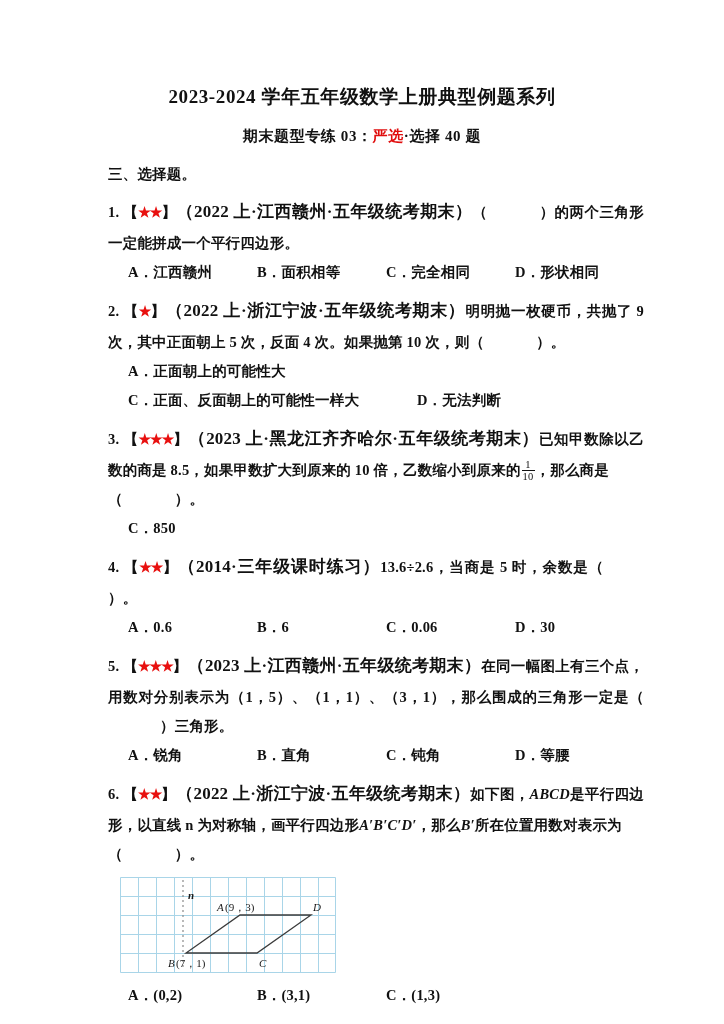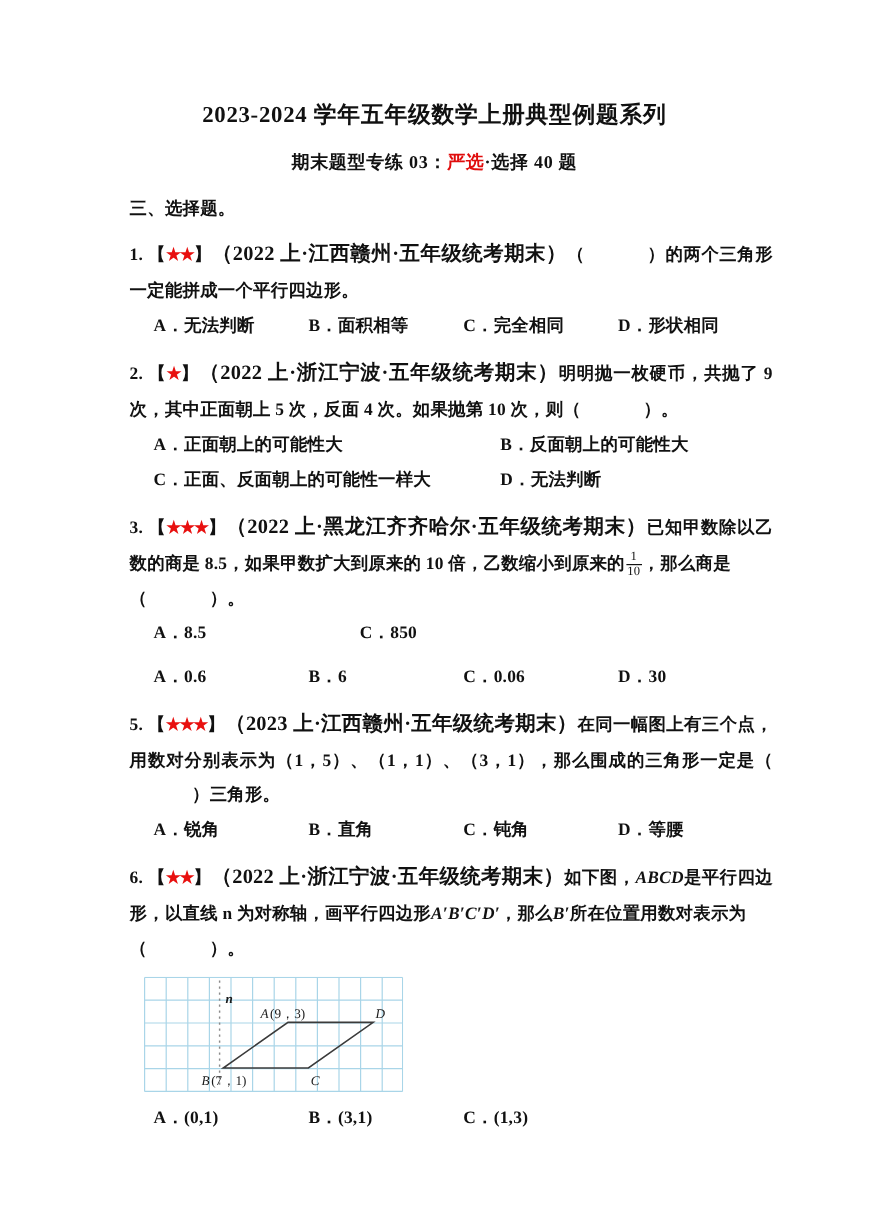--- a/index.html
+++ b/index.html
@@ -168,54 +168,56 @@
   <div class="content">
 
     <div class="section-head">三、选择题。</div>
 
     <div class="q">
       <div class="q-body">
         <span class="q-num">1.</span>
         <span>【</span><span class="stars star">★★</span><span>】</span><span class="src">（2022 上·江西赣州·五年级统考期末）</span><span>（</span><span class="blank"></span><span>）的两个三角形一定能拼成一个平行四边形。</span>
       </div>
       <div class="opts wide">
-        <span class="opt">A．无法判断</span>
+        <span class="opt">A．江西赣州</span>
         <span class="opt">B．面积相等</span>
         <span class="opt">C．完全相同</span>
         <span class="opt">D．形状相同</span>
       </div>
     </div>
 
     <div class="q">
       <div class="q-body">
         <span class="q-num">2.</span>
         <span>【</span><span class="stars star">★</span><span>】</span><span class="src">（2022 上·浙江宁波·五年级统考期末）</span><span>明明抛一枚硬币，共抛了 9 次，其中正面朝上 5 次，反面 4 次。如果抛第 10 次，则（</span><span class="blank"></span><span>）。</span>
       </div>
       <div class="opts two-wide">
         <span class="opt">A．正面朝上的可能性大</span>
-        <span class="opt">B．反面朝上的可能性大</span>
       </div>
       <div class="opts two-wide">
         <span class="opt">C．正面、反面朝上的可能性一样大</span>
         <span class="opt">D．无法判断</span>
       </div>
     </div>
 
     <div class="q">
       <div class="q-body">
         <span class="q-num">3.</span>
-        <span>【</span><span class="stars star">★★★</span><span>】</span><span class="src">（2022 上·黑龙江齐齐哈尔·五年级统考期末）</span><span>已知甲数除以乙数的商是 8.5，如果甲数扩大到原来的 10 倍，乙数缩小到原来的</span><span class="frac"><span class="num">1</span><span class="den">10</span></span><span>，那么商是</span><br><span>（</span><span class="blank"></span><span>）。</span>
+        <span>【</span><span class="stars star">★★★</span><span>】</span><span class="src">（2023 上·黑龙江齐齐哈尔·五年级统考期末）</span><span>已知甲数除以乙数的商是 8.5，如果甲数扩大到原来的 10 倍，乙数缩小到原来的</span><span class="frac"><span class="num">1</span><span class="den">10</span></span><span>，那么商是</span><br><span>（</span><span class="blank"></span><span>）。</span>
       </div>
       <div class="opts three">
-        <span class="opt">A．8.5</span>
         <span class="opt">C．850</span>
       </div>
     </div>
 
     <div class="q">
+      <div class="q-body">
+        <span class="q-num">4.</span>
+        <span>【</span><span class="stars star">★★</span><span>】</span><span class="src">（2014·三年级课时练习）</span><span>13.6÷2.6，当商是 5 时，余数是（</span><span class="blank-sm"></span><span>）。</span>
+      </div>
       <div class="opts wide">
         <span class="opt">A．0.6</span>
         <span class="opt">B．6</span>
         <span class="opt">C．0.06</span>
         <span class="opt">D．30</span>
       </div>
     </div>
 
     <div class="q">
       <div class="q-body">
@@ -269,20 +271,20 @@
           <text x="97" y="34" font-family="Liberation Serif, serif" font-size="11" font-style="italic" fill="#1a1a1a">A</text>
           <text x="105" y="34" font-family="Liberation Serif, serif" font-size="11" fill="#1a1a1a">(9，3)</text>
           <text x="193" y="34" font-family="Liberation Serif, serif" font-size="11" font-style="italic" fill="#1a1a1a">D</text>
           <text x="48" y="90" font-family="Liberation Serif, serif" font-size="11" font-style="italic" fill="#1a1a1a">B</text>
           <text x="56" y="90" font-family="Liberation Serif, serif" font-size="11" fill="#1a1a1a">(7，1)</text>
           <text x="139" y="90" font-family="Liberation Serif, serif" font-size="11" font-style="italic" fill="#1a1a1a">C</text>
         </svg>
       </div>
 
       <div class="opts wide">
-        <span class="opt">A．(0,1)</span>
+        <span class="opt">A．(0,2)</span>
         <span class="opt">B．(3,1)</span>
         <span class="opt">C．(1,3)</span>
       </div>
     </div>
 
   </div>
 </div>
 
 </body></html>

